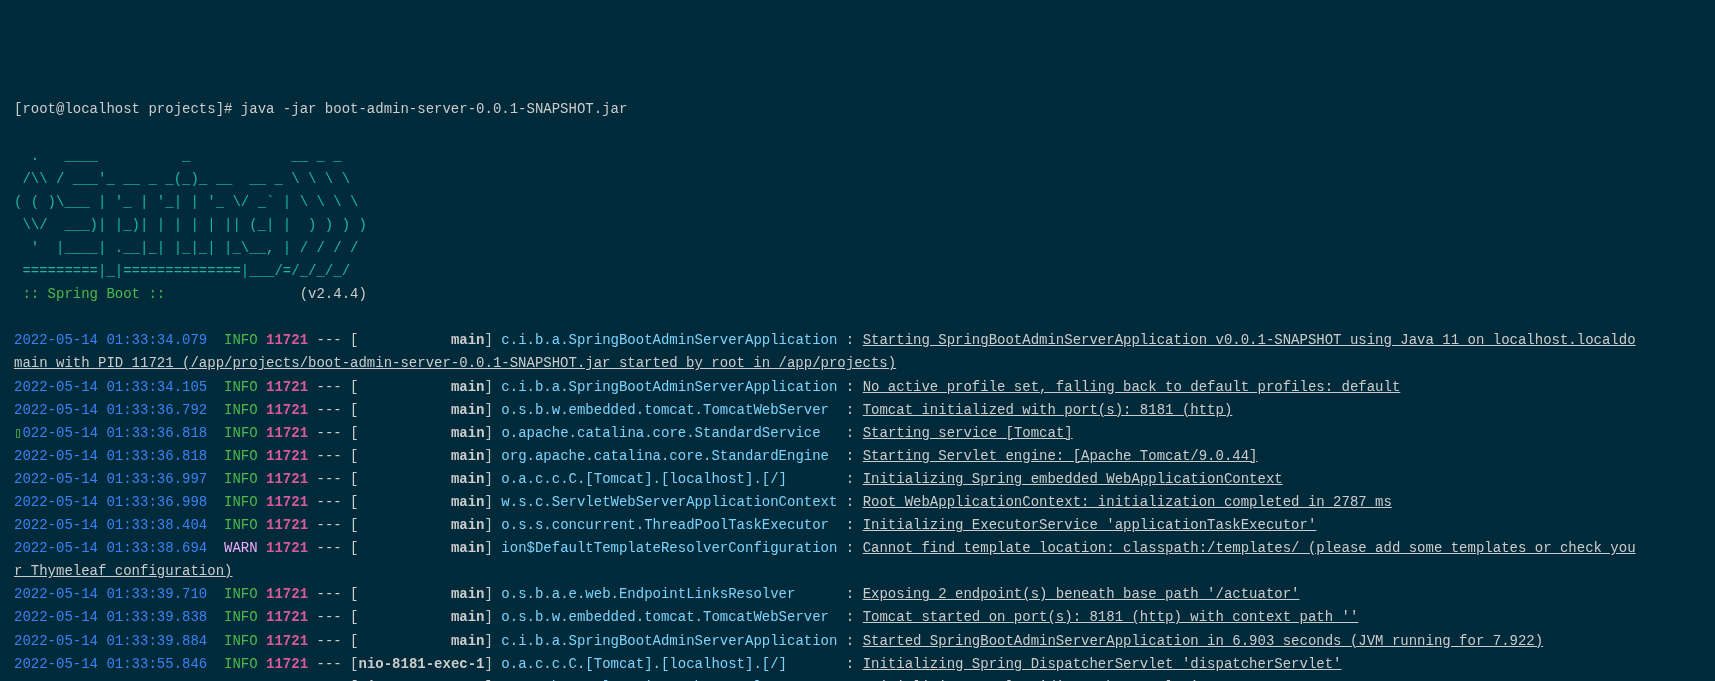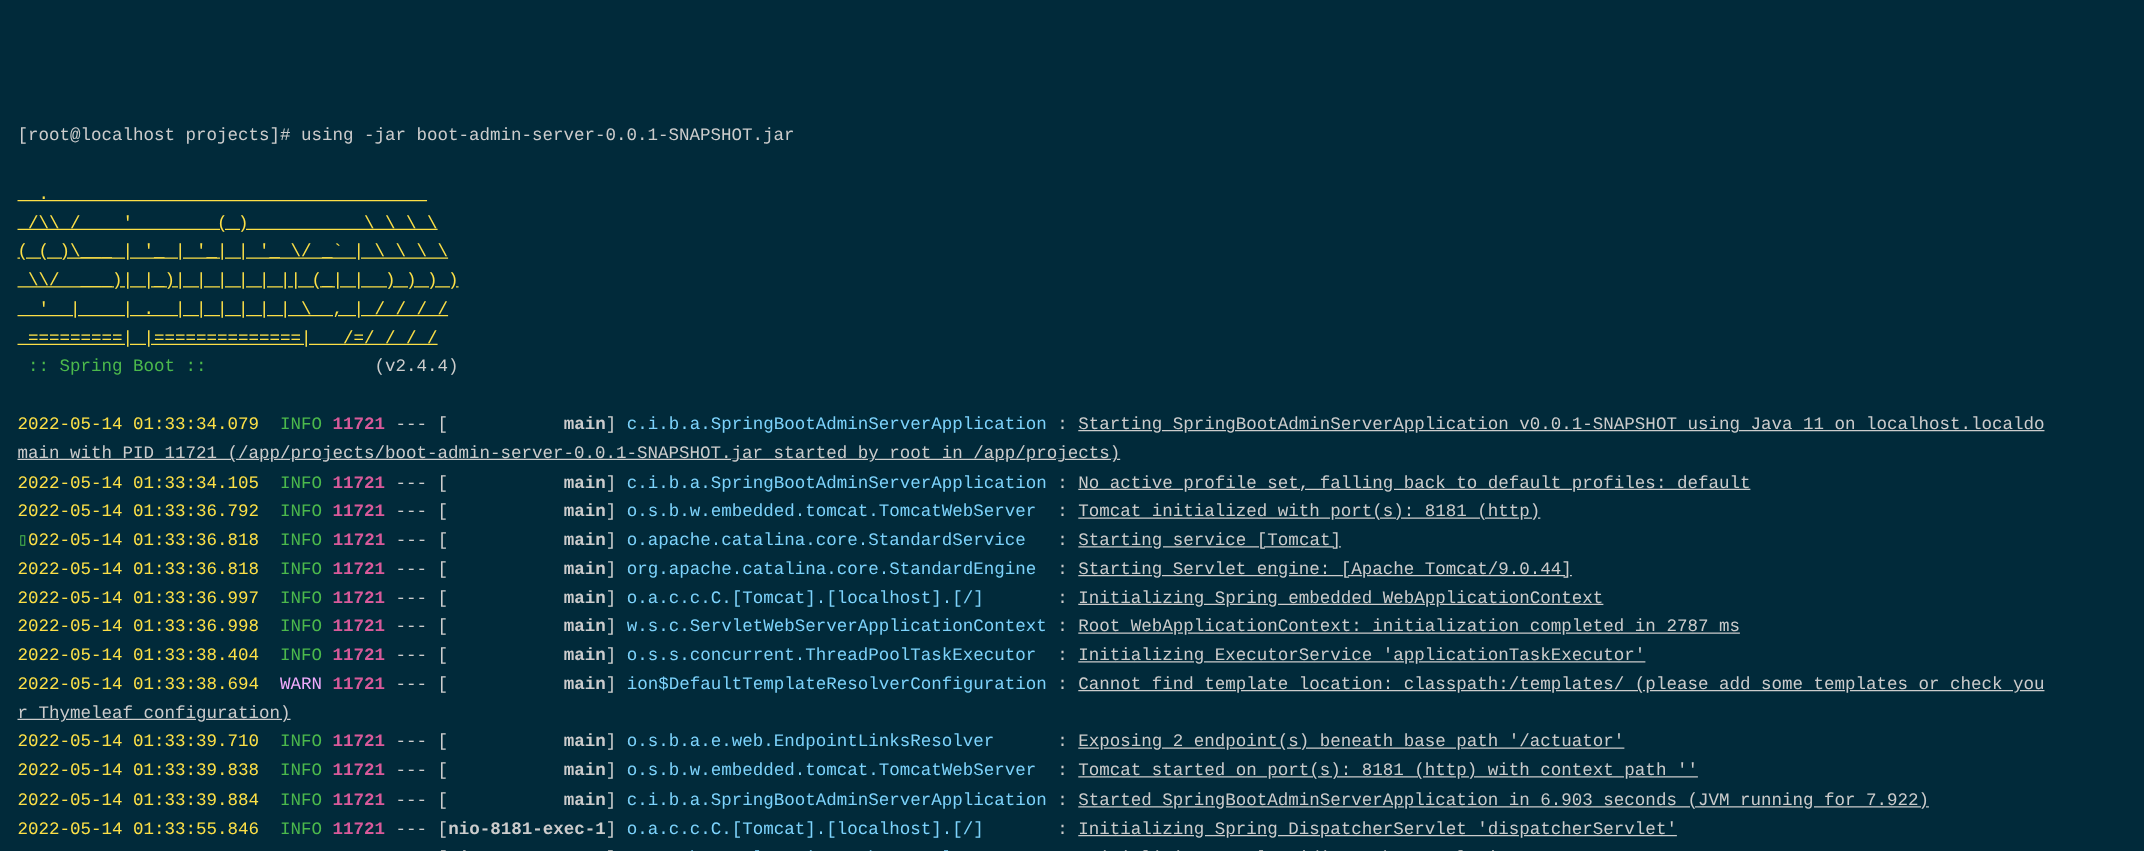--- a/index.html
+++ b/index.html
@@ -14,31 +14,30 @@
       font-size: 14px;
       line-height: 1.65;
       padding: 6px 14px;
       white-space: pre;
       overflow-x: auto;
     }
     .prompt {
       color: #cccccc;
     }
     .ascii {
-      color: #fde047;
-      text-decoration: underline;
+      color: #14b8a6;
     }
     .spring-boot-label {
       color: #4cb94c;
     }
     .version {
       color: #cccccc;
     }
     .timestamp {
-      color: #fde047;
+      color: #3b82f6;
     }
     .info {
       color: #4cb94c;
     }
     .warn {
       color: #f0abfc;
       margin-top: 12px;
     }
     .pid {
       color: #d85a9a;
@@ -60,21 +59,21 @@
     }
     .log-line {
       display: block;
     }
   </style>
 </head>
 <body>
 
 
 
-<div><span class="prompt">[root@localhost projects]# using -jar boot-admin-server-0.0.1-SNAPSHOT.jar</span>
+<div><span class="prompt">[root@localhost projects]# java -jar boot-admin-server-0.0.1-SNAPSHOT.jar</span>
 
 <span class="ascii">  .   ____          _            __ _ _</span>
 <span class="ascii"> /\\ / ___'_ __ _ _(_)_ __  __ _ \ \ \ \</span>
 <span class="ascii">( ( )\___ | '_ | '_| | '_ \/ _` | \ \ \ \</span>
 <span class="ascii"> \\/  ___)| |_)| | | | | || (_| |  ) ) ) )</span>
 <span class="ascii">  '  |____| .__|_| |_|_| |_\__, | / / / /</span>
 <span class="ascii"> =========|_|==============|___/=/_/_/_/</span>
 <span class="spring-boot-label"> :: Spring Boot :: </span><span class="version">               (v2.4.4)</span>
 
 <div id="log-container"><span class="log-line"><span class="timestamp">2022-05-14 01:33:34.079</span>  <span class="info">INFO</span> <span class="pid">11721</span> --- [<span class="thread">           main</span>] <span class="logger">c.i.b.a.SpringBootAdminServerApplication</span> : <span class="msg">Starting SpringBootAdminServerApplication v0.0.1-SNAPSHOT using Java 11 on localhost.localdo</span></span><span class="log-line"><span class="msg">main with PID 11721 (/app/projects/boot-admin-server-0.0.1-SNAPSHOT.jar started by root in /app/projects)</span></span><span class="log-line"><span class="timestamp">2022-05-14 01:33:34.105</span>  <span class="info">INFO</span> <span class="pid">11721</span> --- [<span class="thread">           main</span>] <span class="logger">c.i.b.a.SpringBootAdminServerApplication</span> : <span class="msg">No active profile set, falling back to default profiles: default</span></span><span class="log-line"><span class="timestamp">2022-05-14 01:33:36.792</span>  <span class="info">INFO</span> <span class="pid">11721</span> --- [<span class="thread">           main</span>] <span class="logger">o.s.b.w.embedded.tomcat.TomcatWebServer </span> : <span class="msg">Tomcat initialized with port(s): 8181 (http)</span></span><span class="log-line"><span class="cursor">▯</span><span class="timestamp">022-05-14 01:33:36.818</span>  <span class="info">INFO</span> <span class="pid">11721</span> --- [<span class="thread">           main</span>] <span class="logger">o.apache.catalina.core.StandardService  </span> : <span class="msg">Starting service [Tomcat]</span></span><span class="log-line"><span class="timestamp">2022-05-14 01:33:36.818</span>  <span class="info">INFO</span> <span class="pid">11721</span> --- [<span class="thread">           main</span>] <span class="logger">org.apache.catalina.core.StandardEngine </span> : <span class="msg">Starting Servlet engine: [Apache Tomcat/9.0.44]</span></span><span class="log-line"><span class="timestamp">2022-05-14 01:33:36.997</span>  <span class="info">INFO</span> <span class="pid">11721</span> --- [<span class="thread">           main</span>] <span class="logger">o.a.c.c.C.[Tomcat].[localhost].[/]      </span> : <span class="msg">Initializing Spring embedded WebApplicationContext</span></span><span class="log-line"><span class="timestamp">2022-05-14 01:33:36.998</span>  <span class="info">INFO</span> <span class="pid">11721</span> --- [<span class="thread">           main</span>] <span class="logger">w.s.c.ServletWebServerApplicationContext</span> : <span class="msg">Root WebApplicationContext: initialization completed in 2787 ms</span></span><span class="log-line"><span class="timestamp">2022-05-14 01:33:38.404</span>  <span class="info">INFO</span> <span class="pid">11721</span> --- [<span class="thread">           main</span>] <span class="logger">o.s.s.concurrent.ThreadPoolTaskExecutor </span> : <span class="msg">Initializing ExecutorService 'applicationTaskExecutor'</span></span><span class="log-line"><span class="timestamp">2022-05-14 01:33:38.694</span>  <span class="warn">WARN</span> <span class="pid">11721</span> --- [<span class="thread">           main</span>] <span class="logger">ion$DefaultTemplateResolverConfiguration</span> : <span class="msg">Cannot find template location: classpath:/templates/ (please add some templates or check you</span></span><span class="log-line"><span class="msg">r Thymeleaf configuration)</span></span><span class="log-line"><span class="timestamp">2022-05-14 01:33:39.710</span>  <span class="info">INFO</span> <span class="pid">11721</span> --- [<span class="thread">           main</span>] <span class="logger">o.s.b.a.e.web.EndpointLinksResolver     </span> : <span class="msg">Exposing 2 endpoint(s) beneath base path '/actuator'</span></span><span class="log-line"><span class="timestamp">2022-05-14 01:33:39.838</span>  <span class="info">INFO</span> <span class="pid">11721</span> --- [<span class="thread">           main</span>] <span class="logger">o.s.b.w.embedded.tomcat.TomcatWebServer </span> : <span class="msg">Tomcat started on port(s): 8181 (http) with context path ''</span></span><span class="log-line"><span class="timestamp">2022-05-14 01:33:39.884</span>  <span class="info">INFO</span> <span class="pid">11721</span> --- [<span class="thread">           main</span>] <span class="logger">c.i.b.a.SpringBootAdminServerApplication</span> : <span class="msg">Started SpringBootAdminServerApplication in 6.903 seconds (JVM running for 7.922)</span></span><span class="log-line"><span class="timestamp">2022-05-14 01:33:55.846</span>  <span class="info">INFO</span> <span class="pid">11721</span> --- [<span class="thread">nio-8181-exec-1</span>] <span class="logger">o.a.c.c.C.[Tomcat].[localhost].[/]      </span> : <span class="msg">Initializing Spring DispatcherServlet 'dispatcherServlet'</span></span><span class="log-line"><span class="timestamp">2022-05-14 01:33:55.852</span>  <span class="info">INFO</span> <span class="pid">11721</span> --- [<span class="thread">nio-8181-exec-1</span>] <span class="logger">o.s.web.servlet.DispatcherServlet       </span> : <span class="msg">Initializing Servlet 'dispatcherServlet'</span></span></div></div>

